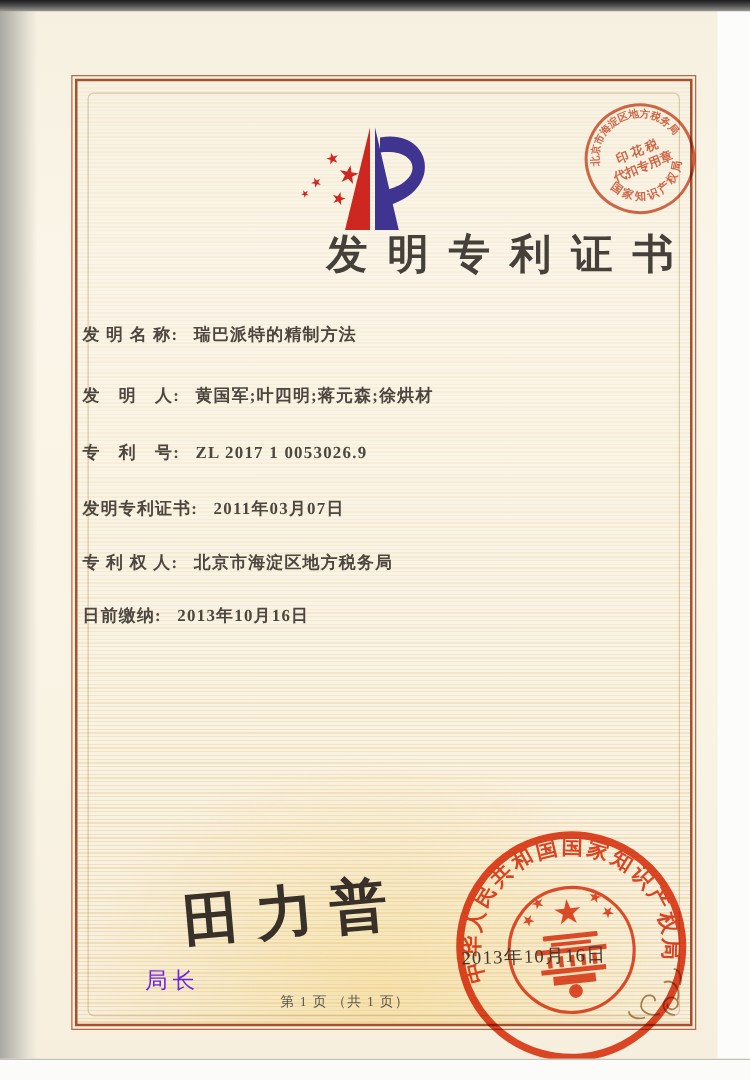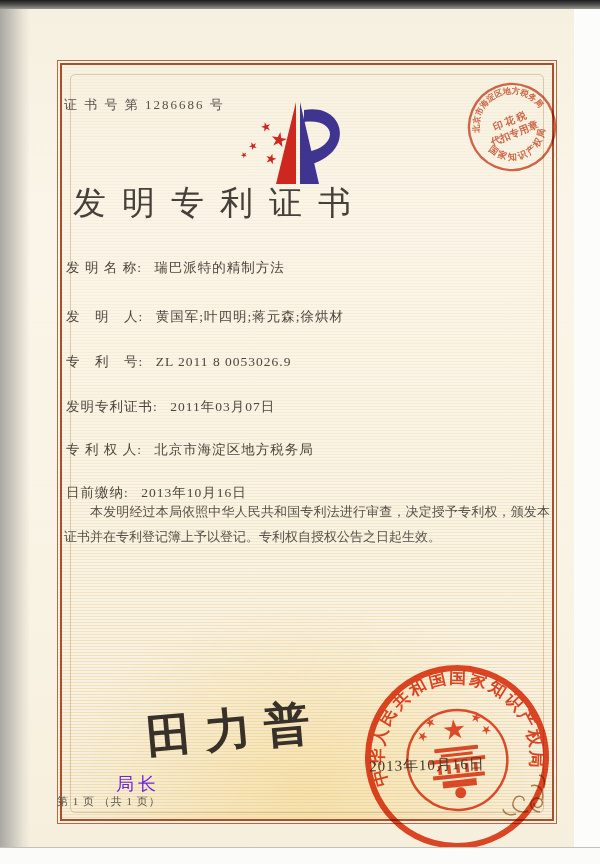--- a/index.html
+++ b/index.html
@@ -29,38 +29,38 @@
             mask-image:linear-gradient(180deg,rgba(0,0,0,.25) 0%,rgba(0,0,0,.35) 45%,rgba(0,0,0,.95) 80%,#000 100%);}
 
   
   .frame{position:absolute;left:57px;top:60px;width:498px;height:762px;
     border:1px solid #b46a45;}
   .frame-inner{position:absolute;left:2px;top:2px;right:2px;bottom:2px;border:2px solid #a5512f;}
   .hairline{position:absolute;left:70px;top:74px;width:472px;height:737px;
     border:1px solid rgba(172,122,60,.35);border-radius:5px;}
 
   .certno{position:absolute;left:64px;top:96px;font-size:13px;letter-spacing:2px;color:#565049;}
-  .title{position:absolute;left:57px;top:181px;width:498px;text-align:left;
-    font-size:33px;font-weight:400;letter-spacing:16px;text-indent:16px;color:#45403a;}
+  .title{position:absolute;left:57px;top:181px;width:498px;text-align:right;
+    font-size:33px;font-weight:700;letter-spacing:16px;text-indent:16px;color:#45403a;}
 
   .logo{position:absolute;left:233px;top:95px;overflow:visible;}
 
   .fields{position:absolute;left:0;top:0;}
-  .frow{position:absolute;left:66px;width:470px;font-size:13.5px;color:#4c463f;white-space:nowrap;}
+  .frow{position:absolute;left:66px;width:470px;font-size:13.5px;color:#4c463f;white-space:nowrap;font-weight:bold;}
   .flabel{display:inline-block;letter-spacing:1px;}
   .fvalue{margin-left:9px;letter-spacing:1px;}
 
   .paras{position:absolute;left:64px;top:499px;width:486px;font-size:13px;
     line-height:25px;color:#575049;text-align:justify;}
   .paras p{margin:0;text-indent:2em;}
 
   .sig-title{position:absolute;left:116px;top:733px;font-size:18px;letter-spacing:4px;color:#6d28d9;margin-top:39px;}
   .signature{position:absolute;left:138px;top:686px;overflow:visible;}
 
-  .footer{position:absolute;left:57px;top:794px;width:438px;text-align:left;
+  .footer{position:absolute;left:57px;top:794px;width:438px;text-align:center;
     font-size:11px;letter-spacing:1px;color:#5b554d;}
 
   .seal{position:absolute;left:357px;top:657px;overflow:visible;mix-blend-mode:multiply;opacity:.93;}
   .seal-date{position:absolute;left:369px;top:756px;font-size:15px;letter-spacing:1px;
     color:#3f382f;transform:rotate(-1.5deg);z-index:4;}
   .stamp{position:absolute;left:457px;top:71px;overflow:visible;mix-blend-mode:multiply;opacity:.85;}
 
   .flourish{position:absolute;left:492px;top:762px;overflow:visible;}
 
   svg text{font-family:"Liberation Serif","DejaVu Serif",serif;}
@@ -89,21 +89,20 @@
   <svg class="flourish" width="60" height="60">
     <g stroke="#9c6a34" stroke-width="1.4" fill="none" opacity=".85">
       <path d="M48,50 c-9,-1 -12,-9 -6,-13 c5,-3 11,2 7,7 c-3,3 -8,1 -7,-3"></path>
       <path d="M36,49 c-10,3 -18,-3 -14,-11 c3,-6 11,-4 10,1"></path>
       <path d="M50,38 c3,-10 -4,-17 -11,-14"></path>
       <path d="M24,52 c-6,2 -12,0 -13,-5"></path>
       <path d="M52,26 c2,-6 0,-12 -5,-13"></path>
     </g>
   </svg>
 
-  <div class="certno">证 书 号 第 1286686 号</div>
 
   <svg class="logo" width="150" height="95" viewBox="0 0 150 95">
     <g>
       <polygon points="63,7 43,89 63,89" fill="#ce2720"></polygon>
       <polygon points="67,7 67,89 86,89" fill="#3f3590"></polygon>
       <path d="M71,15 C112,7 124,58 75,70 L75,57 C106,51 104,23 71,27 Z" fill="#3f3590"></path>
     </g>
     <g fill="#ce2720">
       <use href="#star-shape" transform="translate(33,32) scale(5) rotate(-15)"></use>
       <use href="#star-shape" transform="translate(46,45) scale(8) rotate(10)"></use>
@@ -119,38 +118,37 @@
     <div class="frow" style="top:259px">
       <span class="flabel">发 明 名 称:</span>
       <span class="fvalue">瑞巴派特的精制方法</span>
     </div>
     <div class="frow" style="top:308px">
       <span class="flabel">发　明　人:</span>
       <span class="fvalue">黄国军;叶四明;蒋元森;徐烘材</span>
     </div>
     <div class="frow" style="top:353px">
       <span class="flabel">专　利　号:</span>
-      <span class="fvalue">ZL 2011 8 0053026.9</span>
+      <span class="fvalue">ZL 2017 1 0053026.9</span>
     </div>
     <div class="frow" style="top:398px">
       <span class="flabel">发明专利证书:</span>
       <span class="fvalue">2011年03月07日</span>
     </div>
     <div class="frow" style="top:441px">
       <span class="flabel">专 利 权 人:</span>
       <span class="fvalue">北京市海淀区地方税务局</span>
     </div>
     <div class="frow" style="top:484px">
       <span class="flabel">日前缴纳:</span>
       <span class="fvalue">2013年10月16日</span>
     </div>
   </div>
 
   <div class="paras">
-    <p>本发明经过本局依照中华人民共和国专利法进行审查，决定授予专利权，颁发本证书并在专利登记簿上予以登记。专利权自授权公告之日起生效。</p>
   </div>
 
   <div class="sig-title">局长</div>
   <svg class="signature" width="170" height="90">
     <text x="8" y="60" font-size="46" font-weight="600" fill="#37312a" transform="rotate(-5 85 45)" style="letter-spacing:13px">田力普</text>
   </svg>
 
   <svg class="seal" width="200" height="200" viewBox="0 0 200 200">
     <g transform="rotate(-6 100 100)" fill="#e03c18">
       <circle cx="100" cy="100" r="89" fill="none" stroke="#e03c18" stroke-width="6"></circle>

